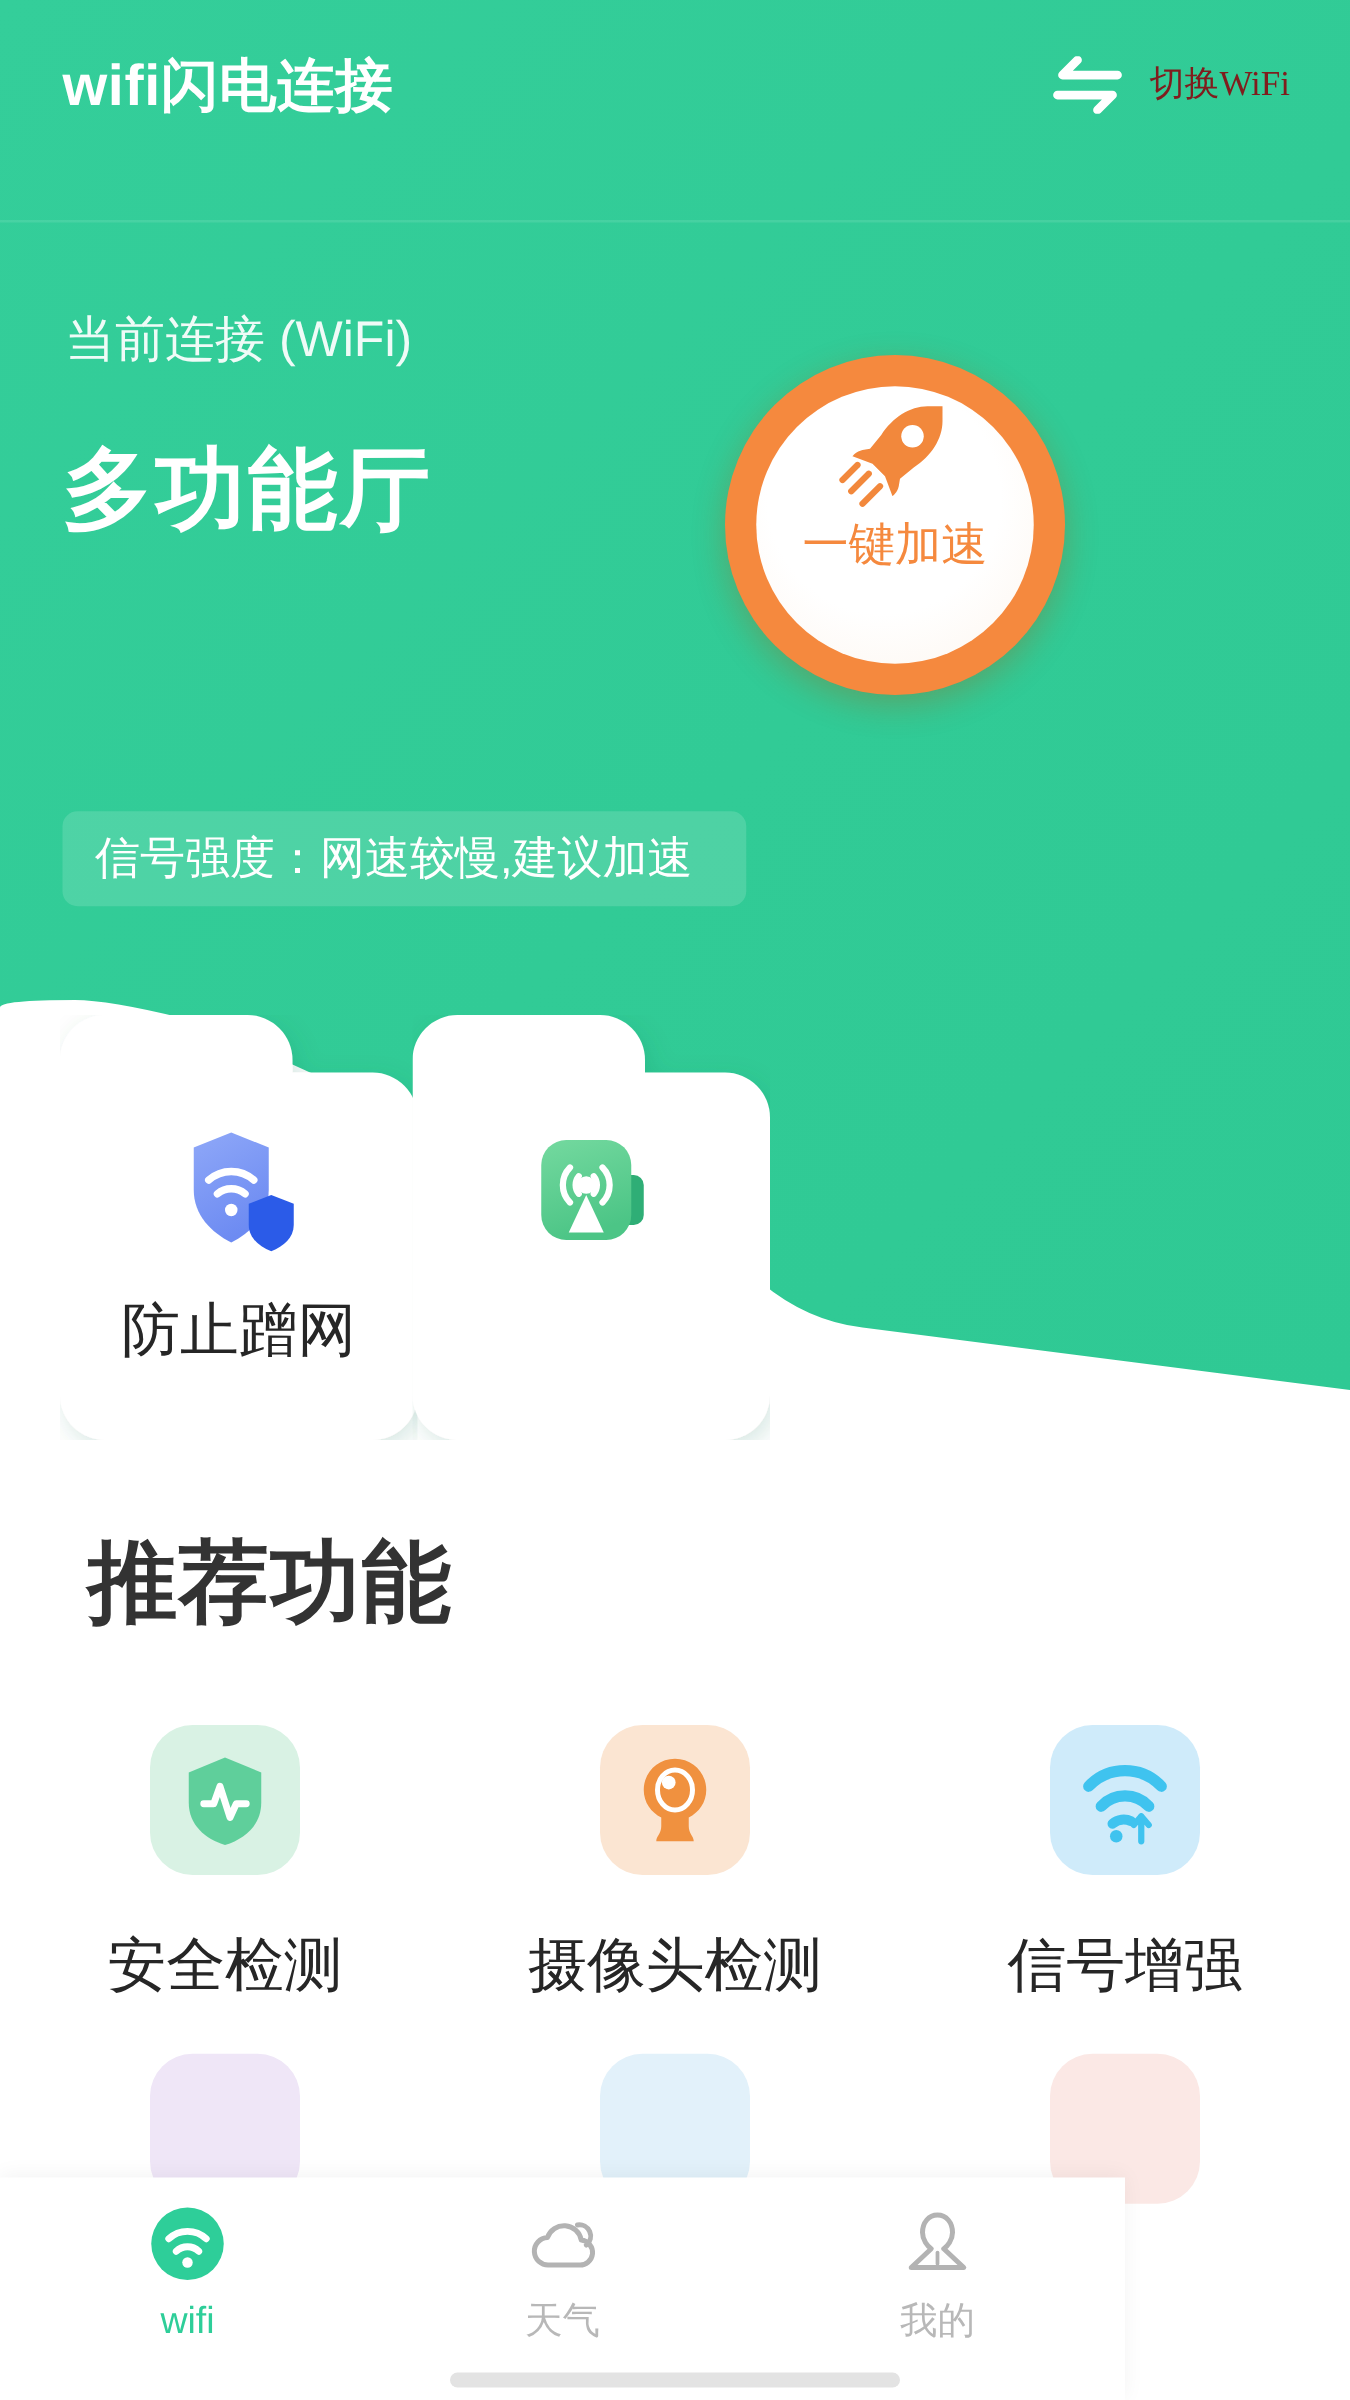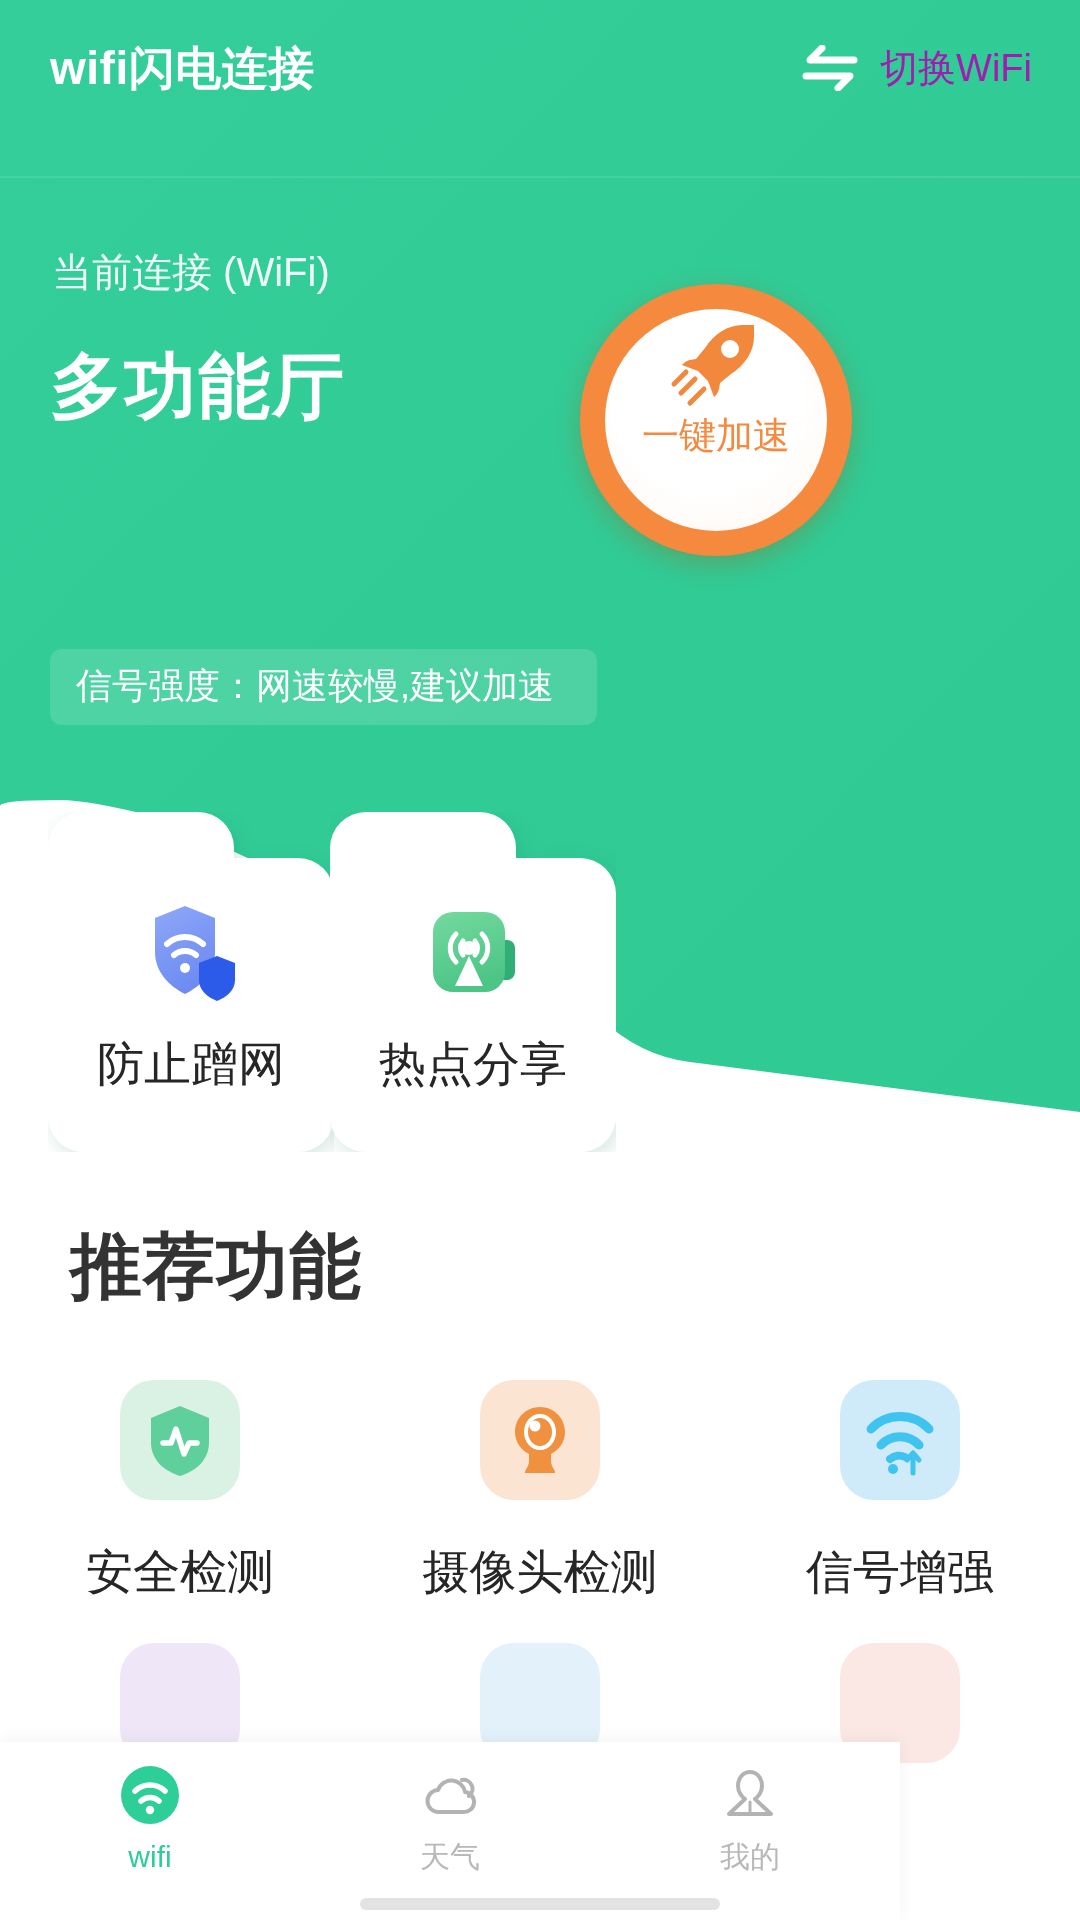--- a/index.html
+++ b/index.html
@@ -56,25 +56,26 @@
     line-height: 1;
     white-space: nowrap;
   }
   .switch-wifi {
     display: flex;
     align-items: center;
     gap: 22px;
     cursor: pointer;
   }
   .switch-wifi-label {
-    color: #a21caf;
-    font-size: 38px;
+    color: #7f1d1d;
+    font-size: 28px;
     font-weight: normal;
     white-space: nowrap;
     line-height: 1;
+    font-family: Liberation Serif, serif;
   }
   .swap-icon { width: 56px; height: 46px; display: block; }
 
   
   .hero {
     position: absolute;
     left: 0; top: 176px;
     width: 1080px;
     z-index: 6;
   }
@@ -88,21 +89,20 @@
   }
   .ssid-name {
     position: absolute;
     left: 50px; top: 180px;
     color: #ffffff;
     font-size: 72px;
     font-weight: bold;
     line-height: 1;
     letter-spacing: 2px;
     white-space: nowrap;
-    font-family: Liberation Mono, monospace;
   }
   .signal-pill {
     position: absolute;
     left: 50px; top: 473px;
     background: rgba(255,255,255,0.14);
     border-radius: 12px;
     padding: 19px 43px 21px 26px;
     box-sizing: border-box;
   }
   .signal-pill-text {
@@ -384,21 +384,20 @@
         <g fill="none" stroke="#ffffff" stroke-width="5" stroke-linecap="round">
           <path d="M35,62 A20,20 0 0 1 35,34"></path>
           <path d="M61,34 A20,20 0 0 1 61,62"></path>
           <path d="M42,55 A11,11 0 0 1 42,41"></path>
           <path d="M54,41 A11,11 0 0 1 54,55"></path>
         </g>
         <circle cx="48" cy="48" r="7" fill="#ffffff"></circle>
         <path d="M48,56 L62,86 H34 Z" fill="#ffffff"></path>
       </svg>
     </span>
-    <span class="folder-card-label">热点分享</span>
   </div>
 </div>
 
 <div class="recommend">
   <h2 class="section-title">推荐功能</h2>
 
   <div class="feature-grid">
 
     <div class="feature-cell">
       <div class="feature-icon-wrap" style="background:#D9F2E4;">

